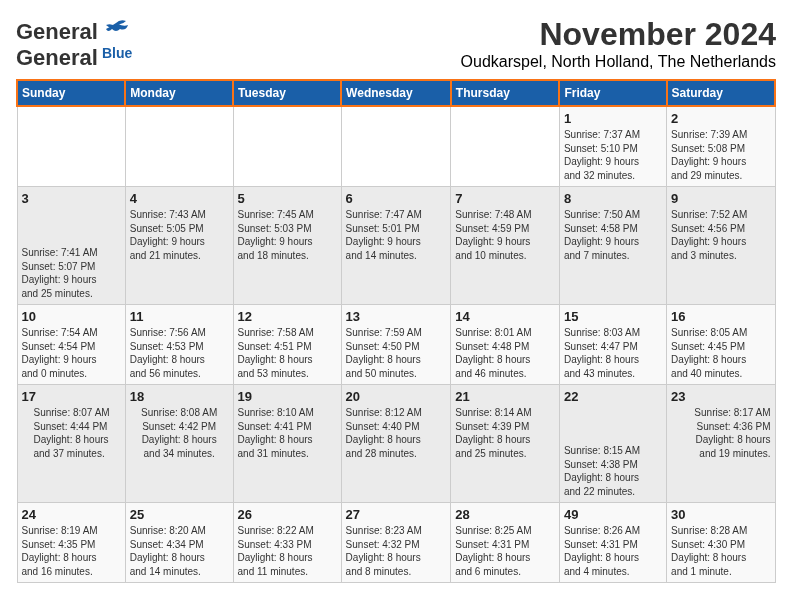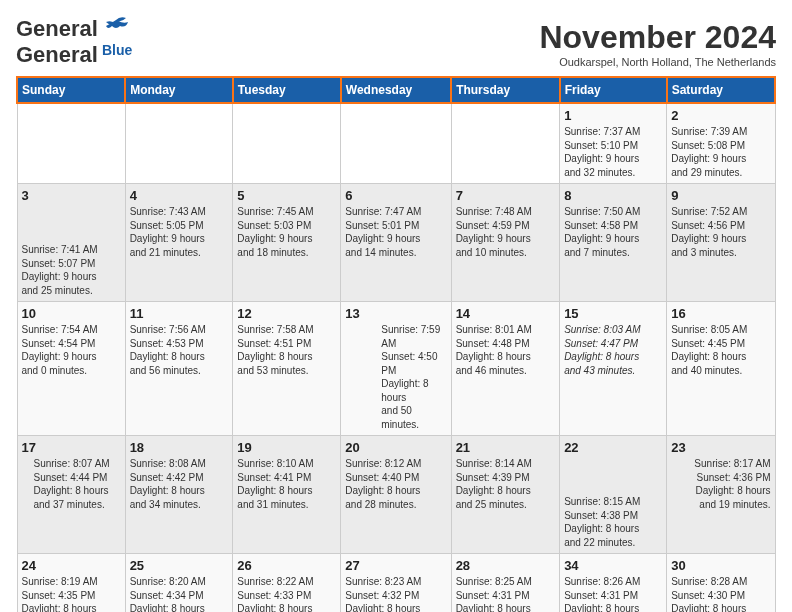--- a/index.html
+++ b/index.html
@@ -23,22 +23,22 @@
     }
     .title-section {
       text-align: right;
     }
     .main-title {
       font-size: 32px;
       font-weight: bold;
       color: #333;
     }
     .subtitle {
-      font-size: 11px;
-      color: #404040;
+      font-size: 16px;
+      color: #000000;
     }
     .calendar {
       width: 100%;
       border-collapse: collapse;
       font-size: 11px;
     }
     .calendar thead th {
       background: #1a5fa8;
       color: #fff;
       padding: 5px 4px;
@@ -205,35 +205,35 @@
         </td>
         <td>
           <span class="day-number">12</span>
           <div class="day-info" style="white-space: pre-line;">Sunrise: 7:58 AM
 Sunset: 4:51 PM
 Daylight: 8 hours
 and 53 minutes.</div>
         </td>
         <td>
           <span class="day-number">13</span>
-          <div class="day-info" style="white-space: pre-line; margin-left: 36px;">Sunrise: 7:59 AM
+          <div class="day-info" style="white-space: pre-line;">Sunrise: 7:59 AM
 Sunset: 4:50 PM
 Daylight: 8 hours
 and 50 minutes.</div>
         </td>
         <td>
           <span class="day-number">14</span>
           <div class="day-info" style="white-space: pre-line;">Sunrise: 8:01 AM
 Sunset: 4:48 PM
 Daylight: 8 hours
 and 46 minutes.</div>
         </td>
         <td>
           <span class="day-number">15</span>
-          <div class="day-info" style="white-space: pre-line; font-style: italic;">Sunrise: 8:03 AM
+          <div class="day-info" style="white-space: pre-line;">Sunrise: 8:03 AM
 Sunset: 4:47 PM
 Daylight: 8 hours
 and 43 minutes.</div>
         </td>
         <td>
           <span class="day-number">16</span>
           <div class="day-info" style="white-space: pre-line;">Sunrise: 8:05 AM
 Sunset: 4:45 PM
 Daylight: 8 hours
 and 40 minutes.</div>
@@ -242,21 +242,21 @@
       <tr>
         <td>
           <span class="day-number">17</span>
           <div class="day-info" style="white-space: pre-line; margin-left: 12px;">Sunrise: 8:07 AM
 Sunset: 4:44 PM
 Daylight: 8 hours
 and 37 minutes.</div>
         </td>
         <td>
           <span class="day-number">18</span>
-          <div class="day-info" style="white-space: pre-line;">Sunrise: 8:08 AM
+          <div class="day-info" style="white-space: pre-line; text-align: center;">Sunrise: 8:08 AM
 Sunset: 4:42 PM
 Daylight: 8 hours
 and 34 minutes.</div>
         </td>
         <td>
           <span class="day-number">19</span>
           <div class="day-info" style="white-space: pre-line;">Sunrise: 8:10 AM
 Sunset: 4:41 PM
 Daylight: 8 hours
 and 31 minutes.</div>
@@ -320,21 +320,21 @@
 and 8 minutes.</div>
         </td>
         <td>
           <span class="day-number">28</span>
           <div class="day-info" style="white-space: pre-line;">Sunrise: 8:25 AM
 Sunset: 4:31 PM
 Daylight: 8 hours
 and 6 minutes.</div>
         </td>
         <td>
-          <span class="day-number">34</span>
+          <span class="day-number">49</span>
           <div class="day-info" style="white-space: pre-line;">Sunrise: 8:26 AM
 Sunset: 4:31 PM
 Daylight: 8 hours
 and 4 minutes.</div>
         </td>
         <td>
           <span class="day-number">30</span>
           <div class="day-info" style="white-space: pre-line;">Sunrise: 8:28 AM
 Sunset: 4:30 PM
 Daylight: 8 hours

